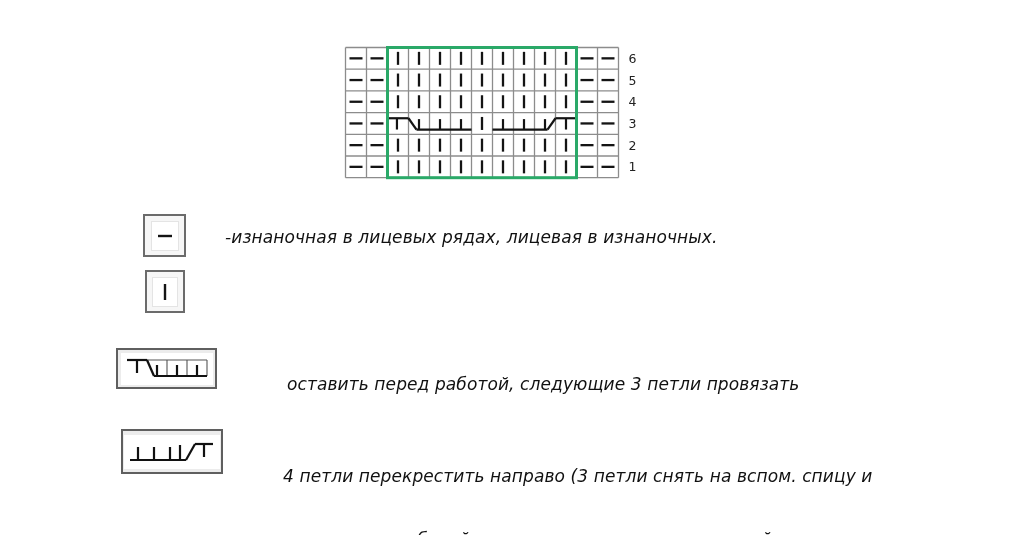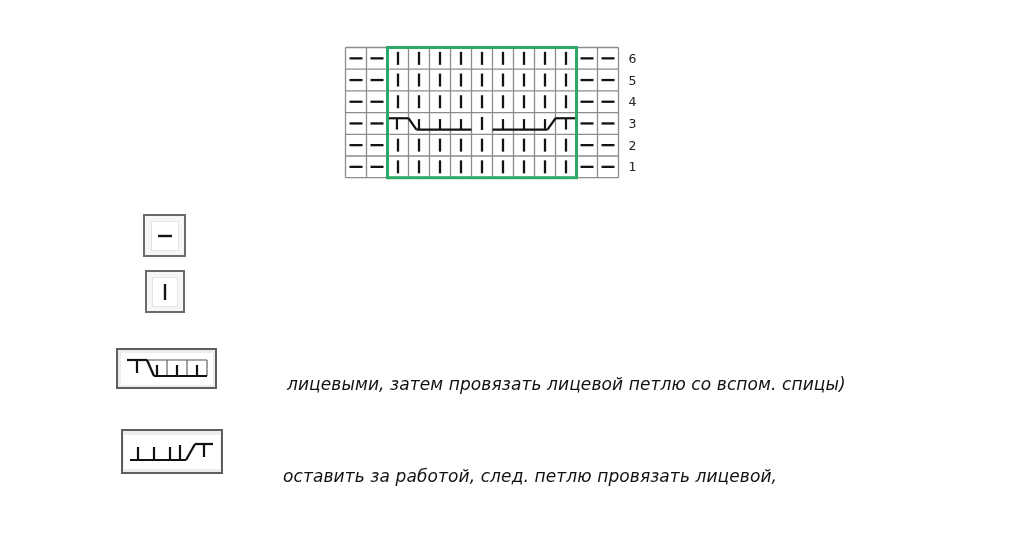--- a/index.html
+++ b/index.html
@@ -147,20 +147,21 @@
       </svg>
   </div>
 
   <div class="sym-sq" style="left:143px;top:214px;width:39px;height:39px;">
     <div class="inner">
       <svg width="22" height="26" viewBox="0 0 22 26">
         <line x1="4" y1="13" x2="18" y2="13" stroke="#141414" stroke-width="2.4"></line>
       </svg>
     </div>
   </div>
+  <div class="txt" id="t1" style="left:225px;top:227px;">-изнаночная в лицевых рядах, лицевая в изнаночных.</div>
 
   <div class="sym-sq" style="left:145px;top:270px;width:36px;height:39px;">
     <div class="inner">
       <svg width="20" height="26" viewBox="0 0 20 26">
         <line x1="10" y1="5" x2="10" y2="21" stroke="#141414" stroke-width="2.4"></line>
       </svg>
     </div>
   </div>
 
   <div class="sym-rect" style="left:116px;top:348px;width:97px;height:37px;">
@@ -178,37 +179,38 @@
           <line x1="22" y1="4" x2="29" y2="20"></line>
           <line x1="29" y1="20" x2="82" y2="20"></line>
           <line x1="32" y1="9" x2="32" y2="20"></line>
           <line x1="52" y1="9" x2="52" y2="20"></line>
           <line x1="72" y1="9" x2="72" y2="20"></line>
         </g>
       </svg>
     </div>
   </div>
   <div class="txt" id="t3" style="left:287px;top:333px;">
-    <div class="line">лицевыми, затем провязать лицевой петлю со вспом. спицы)</div>
+    <div class="line">оставить перед работой, следующие 3 петли провязать</div>
   </div>
 
   <div class="sym-rect" style="left:121px;top:429px;width:98px;height:41px;">
     <div class="inner">
       <svg width="88" height="28" viewBox="0 0 88 28">
         <g stroke="#111111" stroke-width="2.2">
           <line x1="2" y1="22" x2="58" y2="22"></line>
           <line x1="10" y1="9" x2="10" y2="22"></line>
           <line x1="26" y1="9" x2="26" y2="22"></line>
           <line x1="42" y1="9" x2="42" y2="22"></line>
           <line x1="52" y1="7" x2="52" y2="22"></line>
           <line x1="58" y1="22" x2="67" y2="6"></line>
           <line x1="67" y1="6" x2="85" y2="6"></line>
           <line x1="76" y1="7" x2="76" y2="19"></line>
         </g>
       </svg>
     </div>
   </div>
   <div class="txt" id="t4" style="left:283px;top:425px;">
+    <div class="line">4 петли перекрестить направо (3 петли снять на вспом. спицу и</div>
     <div class="line">оставить за работой, след. петлю провязать лицевой,</div>
     
   </div>
 
 </div>
 
 </body></html>

